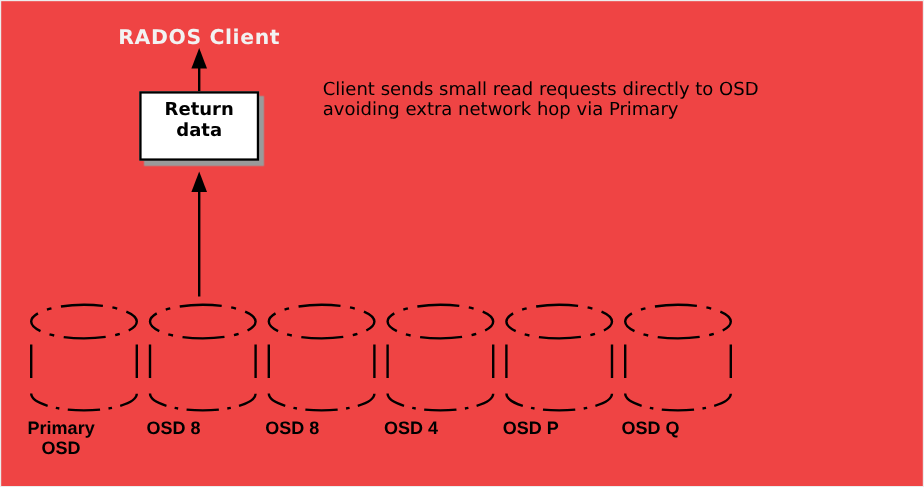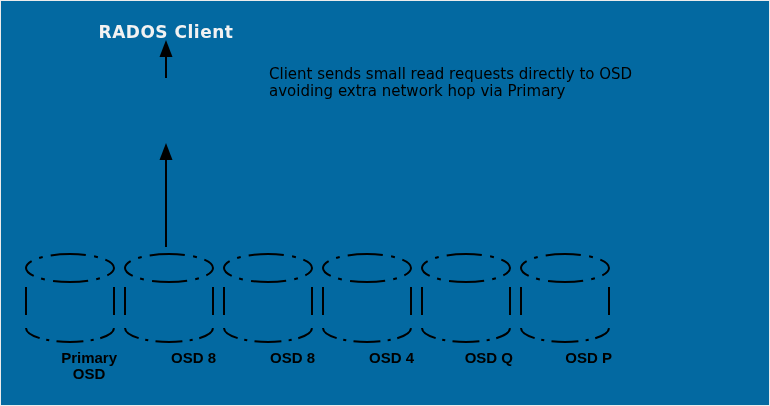--- a/index.html
+++ b/index.html
@@ -1,20 +1,20 @@
 <!DOCTYPE html>
 <html><head>
 <meta charset="utf-8">
 <style>
   html, body { margin: 0; padding: 0; background: #ffffff; }
   .canvas {
     position: relative;
     width: 770px;
     height: 406px;
-    background: #0369a1;
+    background: #ef4444;
     border: 1px solid #ececec;
     box-sizing: border-box;
     overflow: hidden;
     font-family: "DejaVu Sans", sans-serif;
     color: #000;
   }
 
   
   .client-label {
     position: absolute;
@@ -69,21 +69,21 @@
     position: absolute;
     left: 22px;
     top: 250px;
     display: flex;
     gap: 5px;
   }
   .osd {
     width: 94px;
     display: flex;
     flex-direction: column;
-    align-items: flex-end;
+    align-items: flex-start;
   }
   .cyl { display: block; }
   .cyl ellipse, .cyl path, .cyl line {
     fill: none;
     stroke: #000;
     stroke-width: 2;
   }
   .cyl .dash-ellipse {
     stroke-dasharray: 21 8 4 8 35 8 4 8;
     stroke-dashoffset: 10.5;
@@ -106,20 +106,24 @@
 
 <div class="canvas">
 
   <div class="client-label">RADOS Client</div>
 
   <svg class="arrow arrow-top" width="22" height="40" viewBox="0 0 22 40">
     <line x1="11" y1="39" x2="11" y2="15"></line>
     <polygon points="11,1 4.5,18 17.5,18"></polygon>
   </svg>
 
+  <div class="return-box">
+    <div>Return</div>
+    <div>data</div>
+  </div>
 
   <svg class="arrow arrow-main" width="22" height="106" viewBox="0 0 22 106">
     <line x1="11" y1="105" x2="11" y2="15"></line>
     <polygon points="11,1 4.5,18 17.5,18"></polygon>
   </svg>
 
   <div class="annotation">
     <div>Client sends small read requests directly to OSD</div>
     <div>avoiding extra network hop via Primary</div>
   </div>
@@ -176,30 +180,30 @@
     </div>
 
     <div class="osd">
       <svg class="cyl" width="94" height="96" viewBox="0 0 94 96">
         <ellipse class="dash-ellipse" cx="47" cy="17" rx="44" ry="14"></ellipse>
         <line x1="3" y1="36" x2="3" y2="64"></line>
         <line x1="91" y1="36" x2="91" y2="64"></line>
         <path class="dash-bottom" d="M 3 77 A 44 14 0 0 0 91 77"></path>
       </svg>
       <div class="osd-label">
+        <div>OSD P</div>
+      </div>
+    </div>
+
+    <div class="osd">
+      <svg class="cyl" width="94" height="96" viewBox="0 0 94 96">
+        <ellipse class="dash-ellipse" cx="47" cy="17" rx="44" ry="14"></ellipse>
+        <line x1="3" y1="36" x2="3" y2="64"></line>
+        <line x1="91" y1="36" x2="91" y2="64"></line>
+        <path class="dash-bottom" d="M 3 77 A 44 14 0 0 0 91 77"></path>
+      </svg>
+      <div class="osd-label">
         <div>OSD Q</div>
-      </div>
-    </div>
-
-    <div class="osd">
-      <svg class="cyl" width="94" height="96" viewBox="0 0 94 96">
-        <ellipse class="dash-ellipse" cx="47" cy="17" rx="44" ry="14"></ellipse>
-        <line x1="3" y1="36" x2="3" y2="64"></line>
-        <line x1="91" y1="36" x2="91" y2="64"></line>
-        <path class="dash-bottom" d="M 3 77 A 44 14 0 0 0 91 77"></path>
-      </svg>
-      <div class="osd-label">
-        <div>OSD P</div>
       </div>
     </div>
 
   </div>
 </div>
 
 </body></html>

